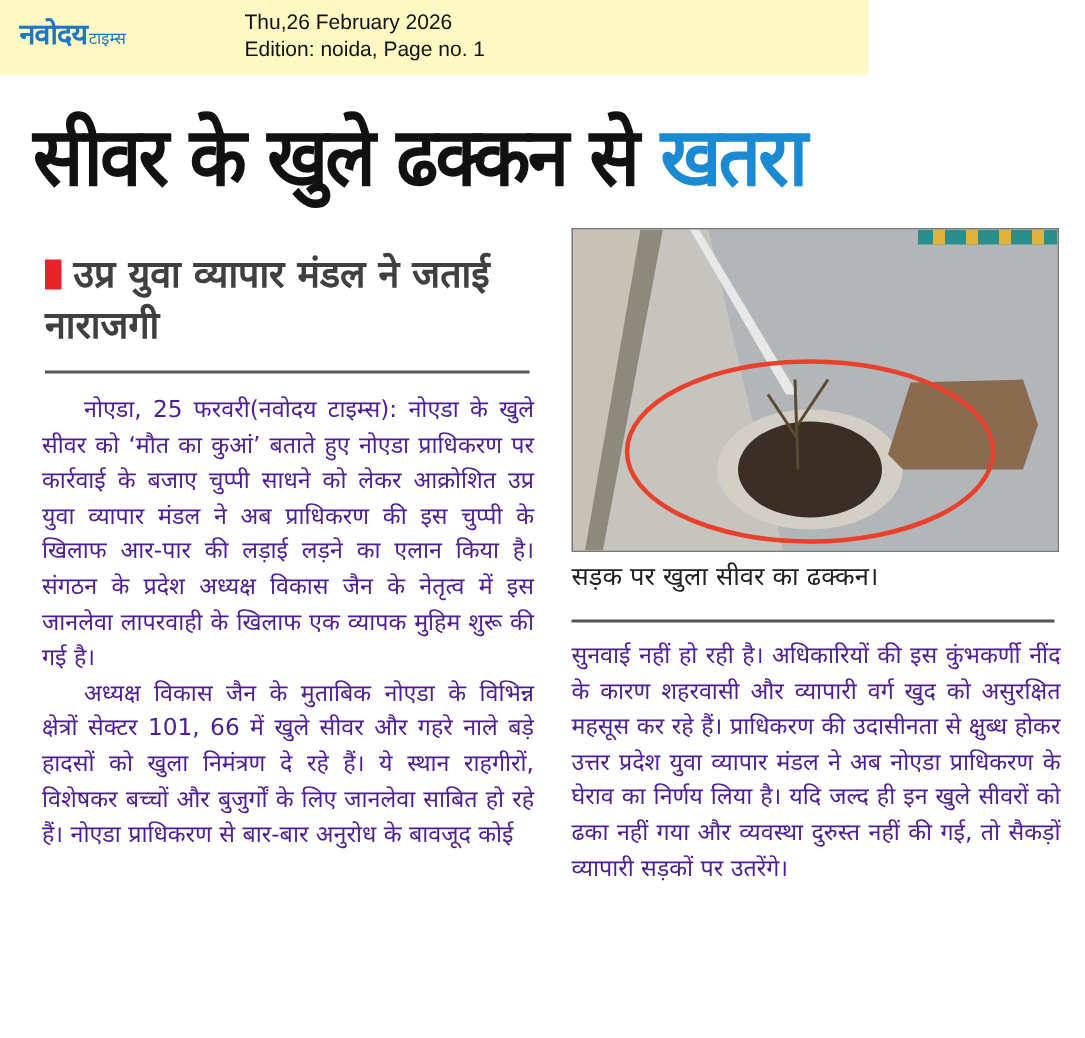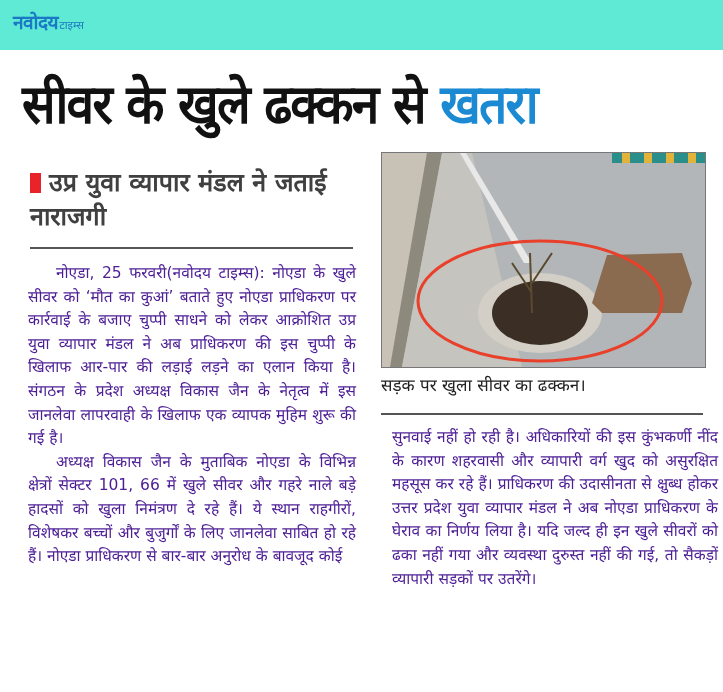--- a/index.html
+++ b/index.html
@@ -1,22 +1,22 @@
 <!DOCTYPE html>
 <html><head>
 <meta charset="utf-8">
 <style>
   html, body { margin: 0; padding: 0; }
   body {
     width: 723px; height: 692px; background: #ffffff; overflow: hidden;
     font-family: "DejaVu Sans", sans-serif; color: #1a1a1a; position: relative;
   }
   .topbar {
-    position: absolute; left: 0; top: 0; width: 723px; height: 50px;
-    background: #5eead4;
+    position: absolute; left: 0; top: 0; width: 579px; height: 50px;
+    background: #fef9c3;
   }
   .logo {
     position: absolute; left: 13px; top: 9px; display: flex; align-items: baseline;
     color: #1b78c4;
   }
   .logo-main { font-size: 19px; font-weight: bold; letter-spacing: -0.5px; }
   .logo-sub { font-size: 11px; margin-left: 1px; }
   .edition {
     position: absolute; left: 163px; top: 5px; font-family: "Liberation Sans", sans-serif;
     font-size: 14px; line-height: 18px; color: #111;
@@ -55,20 +55,24 @@
   }
 </style>
 </head>
 <body>
 
 <div class="topbar">
   <div class="logo">
     <span class="logo-main">नवोदय</span>
     <span class="logo-sub">टाइम्स</span>
   </div>
+  <div class="edition">
+    <div>Thu,26 February 2026</div>
+    <div>Edition: noida, Page no. 1</div>
+  </div>
 </div>
 
 <div class="headline"><span>सीवर के खुले ढक्कन से </span><span class="hl-blue">खतरा</span></div>
 
 <div class="subhead"><span class="bullet"></span><span>उप्र युवा व्यापार मंडल ने जताई नाराजगी</span></div>
 
 <div class="rule" style="left:30px; top:247px; width:323px;"></div>
 
 <div class="body-col" style="left:28px; top:262px; width:328px;">
   <p>नोएडा, 25 फरवरी(नवोदय टाइम्स): नोएडा के खुले सीवर को ‘मौत का कुआं’ बताते हुए नोएडा प्राधिकरण पर कार्रवाई के बजाए चुप्पी साधने को लेकर आक्रोशित उप्र युवा व्यापार मंडल ने अब प्राधिकरण की इस चुप्पी के खिलाफ आर-पार की लड़ाई लड़ने का एलान किया है। संगठन के प्रदेश अध्यक्ष विकास जैन के नेतृत्व में इस जानलेवा लापरवाही के खिलाफ एक व्यापक मुहिम शुरू की गई है।</p>
@@ -92,15 +96,15 @@
     <path d="M210,150 L225,102 L300,100 L310,130 L300,160 L220,160 Z" fill="#8a6b50"></path>
     <path d="M150,160 L148,100 M150,130 L170,100 M150,140 L130,110" stroke="#5a4a30" stroke-width="2" fill="none"></path>
     <ellipse cx="158" cy="148" rx="122" ry="60" fill="none" stroke="#e8402a" stroke-width="3"></ellipse>
   </svg>
 </div>
 
 <div class="caption">सड़क पर खुला सीवर का ढक्कन।</div>
 
 <div class="rule" style="left:381px; top:413px; width:322px;"></div>
 
-<div class="body-col" style="left:392px; top:426px; width:326px;">
+<div class="body-col" style="left:381px; top:426px; width:326px;">
   <p class="no-indent">सुनवाई नहीं हो रही है। अधिकारियों की इस कुंभकर्णी नींद के कारण शहरवासी और व्यापारी वर्ग खुद को असुरक्षित महसूस कर रहे हैं। प्राधिकरण की उदासीनता से क्षुब्ध होकर उत्तर प्रदेश युवा व्यापार मंडल ने अब नोएडा प्राधिकरण के घेराव का निर्णय लिया है। यदि जल्द ही इन खुले सीवरों को ढका नहीं गया और व्यवस्था दुरुस्त नहीं की गई, तो सैकड़ों व्यापारी सड़कों पर उतरेंगे।</p>
 </div>
 
 </body></html>

